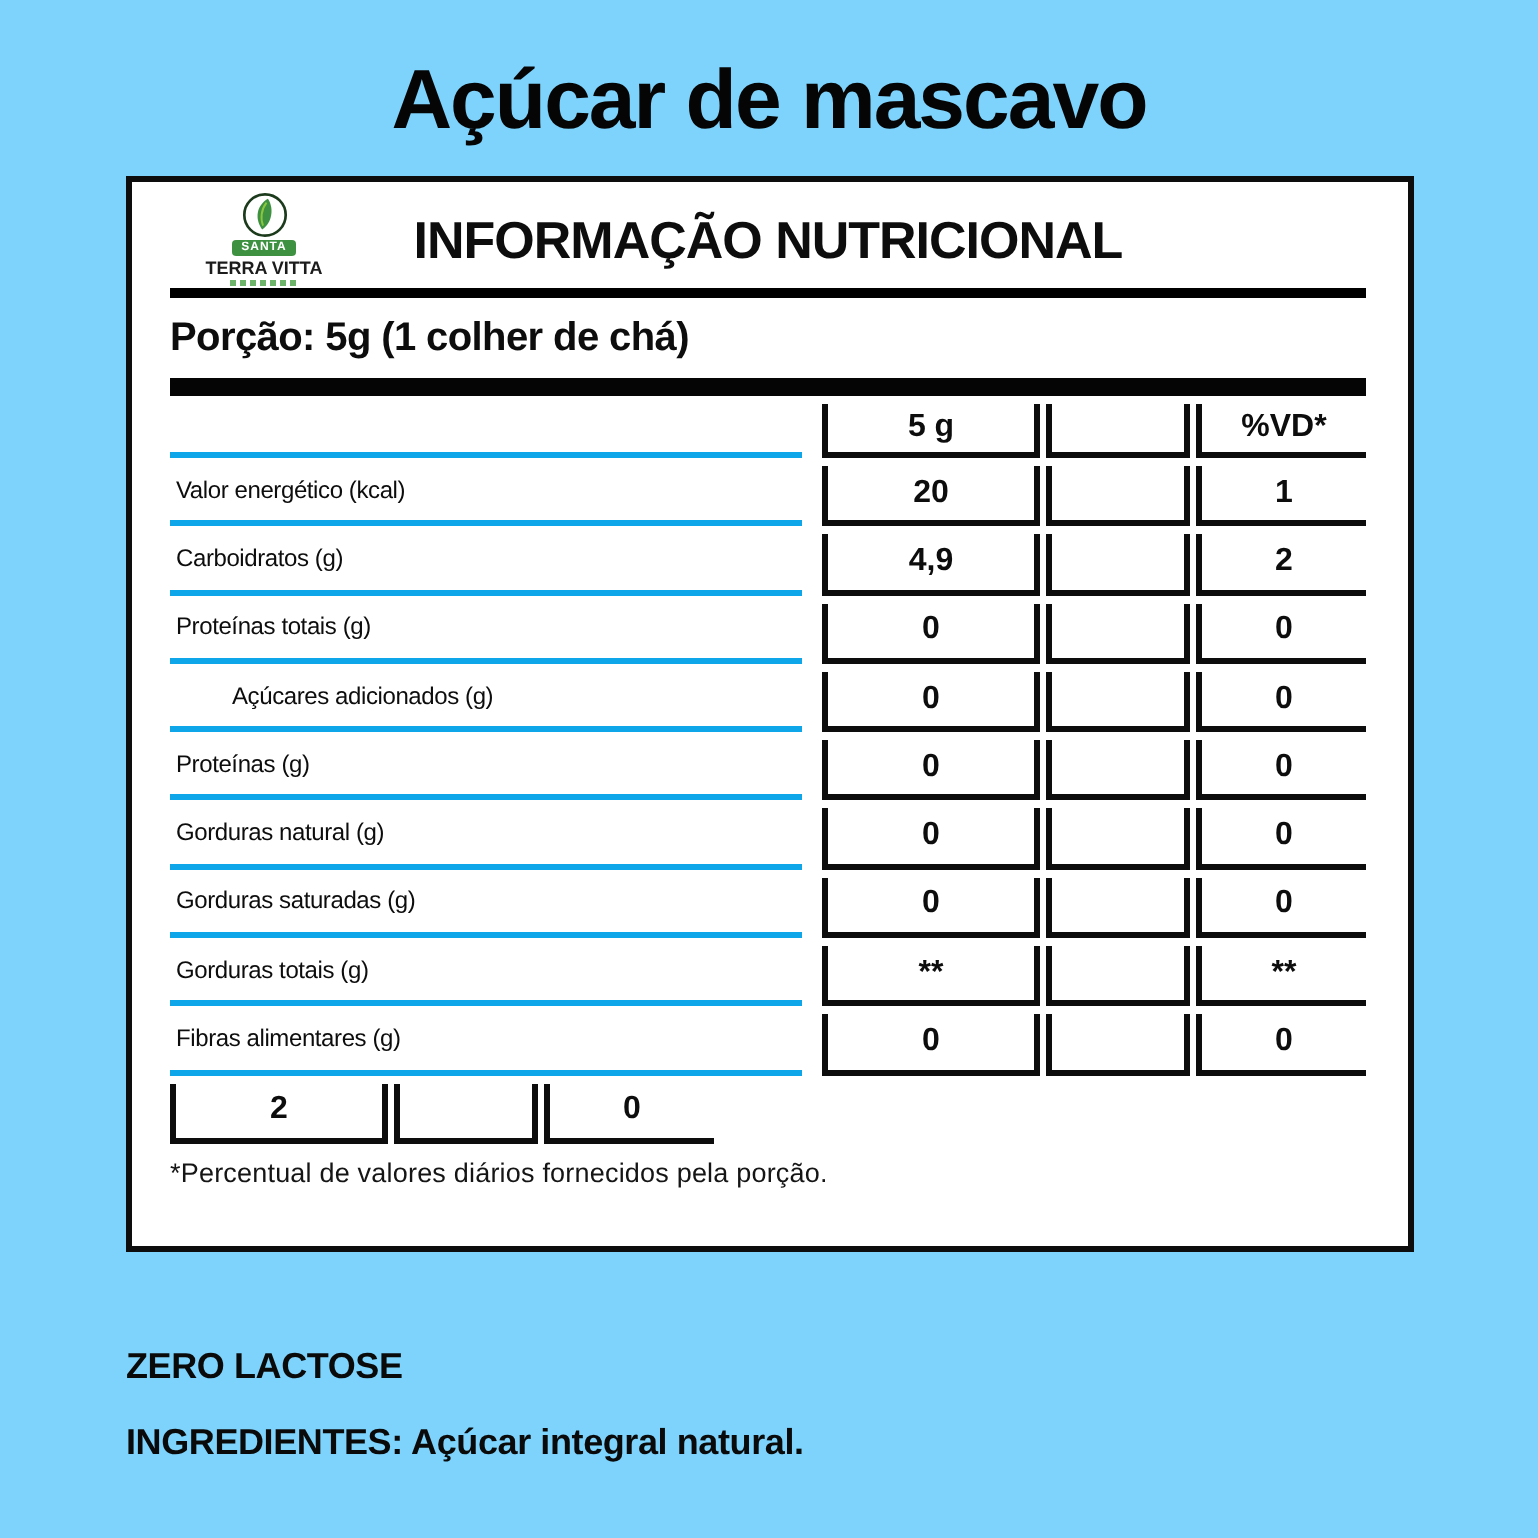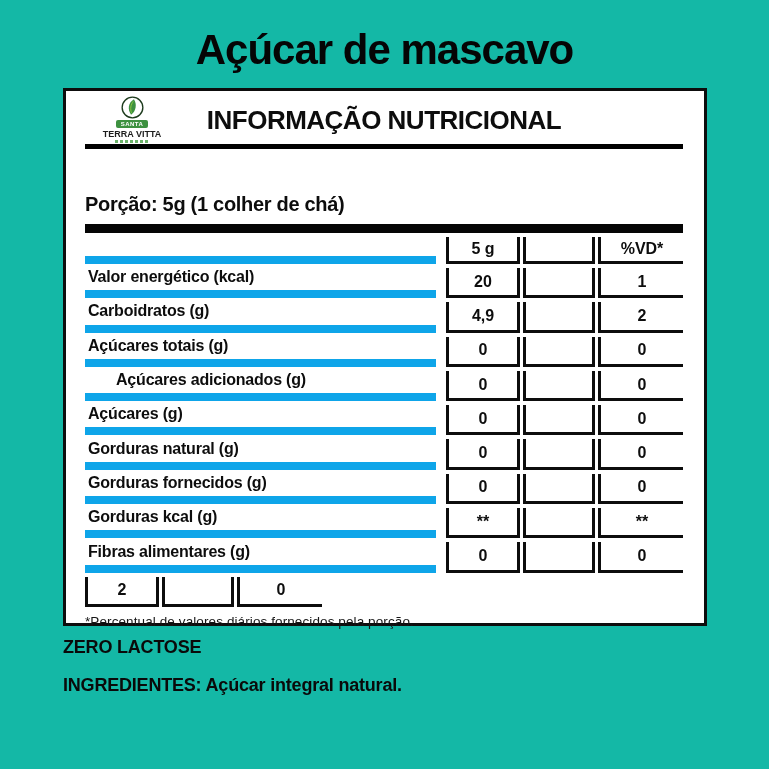--- a/index.html
+++ b/index.html
@@ -1,17 +1,17 @@
 <!DOCTYPE html>
 <html><head>
 <meta charset="utf-8">
 <style>
   html,body{margin:0;padding:0;background:#ffffff;}
   .page{
-    position:relative;width:769px;height:769px;background:#14b8a6;overflow:hidden;
+    position:relative;width:769px;height:769px;background:#7dd3fc;overflow:hidden;
     font-family:"Liberation Sans","DejaVu Sans",sans-serif;color:#0d0d0d;
   }
   .main-title{
     position:absolute;top:26px;left:0;width:769px;text-align:center;
     font-size:42px;font-weight:bold;letter-spacing:-1px;color:#050505;
   }
   .label-box{
     position:absolute;left:63px;top:88px;width:644px;height:538px;
     border:3px solid #0d0d0d;box-sizing:border-box;background:#fff;
   }
@@ -26,45 +26,45 @@
   .logo{position:absolute;left:17px;top:5px;width:60px;display:flex;flex-direction:column;align-items:center;}
   .logo-circle{width:23px;height:23px;}
   .logo-santa{
     margin-top:1px;background:#3d9140;color:#ffffff;font-size:6px;font-weight:bold;
     padding:1px 5px;border-radius:2px;letter-spacing:0.5px;line-height:6px;
   }
   .logo-terra{font-size:9px;font-weight:bold;color:#1c1c1c;letter-spacing:0px;margin-top:1px;white-space:nowrap;}
   .logo-tagline{margin-top:1px;width:34px;height:3px;
     background:repeating-linear-gradient(90deg,#6db36a 0 3px,#ffffff 3px 5px);}
   
-  .serving-row{height:40px;display:flex;align-items:center;font-size:20px;font-weight:bold;letter-spacing:-0.3px;margin-top:35px;}
+  .serving-row{height:40px;display:flex;align-items:center;font-size:20px;font-weight:bold;letter-spacing:-0.3px;}
   .thick-bar{height:9px;background:#050505;}
   
   .t-row{display:flex;align-items:stretch;}
   .t-row.header{height:31px;}
   .t-row.data{height:34.3px;}
   .t-lbl{
-    flex:1;margin-right:10px;border-bottom:8px solid #0ea5e9;
-    display:flex;align-items:center;font-size:16px;font-weight:bold;letter-spacing:-0.2px;padding-left:3px;
+    flex:1;margin-right:10px;border-bottom:3px solid #0ea5e9;
+    display:flex;align-items:center;font-size:12px;font-weight:normal;letter-spacing:-0.2px;padding-left:3px;
     box-sizing:border-box;
   }
   .t-lbl.indent{padding-left:31px;}
   .t-gap{width:3px;}
   .cellbox{
     box-sizing:border-box;align-self:flex-end;height:calc(100% - 4px);
     border-left:3px solid #0d0d0d;border-right:3px solid #0d0d0d;border-bottom:3px solid #0d0d0d;
     display:flex;align-items:center;justify-content:center;
     font-size:16px;font-weight:bold;
   }
-  .col-amt{width:74px;}
+  .col-amt{width:109px;}
   .col-mid{width:72px;}
   .col-vd{width:85px;border-right:none;}
   .footnote{margin-top:7px;font-size:13.5px;font-weight:normal;color:#151515;letter-spacing:0.1px;}
   
-  .notes{position:absolute;left:63px;top:637px;}
+  .notes{position:absolute;left:63px;top:673px;}
   .note-line{font-size:18px;font-weight:bold;letter-spacing:-0.2px;margin-bottom:17px;color:#0a0a0a;}
 </style>
 </head>
 <body>
 
 <div class="page">
 
   <div class="main-title">Açúcar de mascavo</div>
 
   <div class="label-box">
@@ -109,66 +109,66 @@
       <div class="t-row data">
         <div class="t-lbl">Carboidratos (g)</div>
         <div class="cellbox col-amt">4,9</div>
         <div class="t-gap"></div>
         <div class="cellbox col-mid"></div>
         <div class="t-gap"></div>
         <div class="cellbox col-vd">2</div>
       </div>
 
       <div class="t-row data">
-        <div class="t-lbl">Açúcares totais (g)</div>
+        <div class="t-lbl">Proteínas totais (g)</div>
         <div class="cellbox col-amt">0</div>
         <div class="t-gap"></div>
         <div class="cellbox col-mid"></div>
         <div class="t-gap"></div>
         <div class="cellbox col-vd">0</div>
       </div>
 
       <div class="t-row data">
         <div class="t-lbl indent">Açúcares adicionados (g)</div>
         <div class="cellbox col-amt">0</div>
         <div class="t-gap"></div>
         <div class="cellbox col-mid"></div>
         <div class="t-gap"></div>
         <div class="cellbox col-vd">0</div>
       </div>
 
       <div class="t-row data">
-        <div class="t-lbl">Açúcares (g)</div>
+        <div class="t-lbl">Proteínas (g)</div>
         <div class="cellbox col-amt">0</div>
         <div class="t-gap"></div>
         <div class="cellbox col-mid"></div>
         <div class="t-gap"></div>
         <div class="cellbox col-vd">0</div>
       </div>
 
       <div class="t-row data">
         <div class="t-lbl">Gorduras natural (g)</div>
         <div class="cellbox col-amt">0</div>
         <div class="t-gap"></div>
         <div class="cellbox col-mid"></div>
         <div class="t-gap"></div>
         <div class="cellbox col-vd">0</div>
       </div>
 
       <div class="t-row data">
-        <div class="t-lbl">Gorduras fornecidos (g)</div>
-        <div class="cellbox col-amt">0</div>
-        <div class="t-gap"></div>
-        <div class="cellbox col-mid"></div>
-        <div class="t-gap"></div>
-        <div class="cellbox col-vd">0</div>
-      </div>
-
-      <div class="t-row data">
-        <div class="t-lbl">Gorduras kcal (g)</div>
+        <div class="t-lbl">Gorduras saturadas (g)</div>
+        <div class="cellbox col-amt">0</div>
+        <div class="t-gap"></div>
+        <div class="cellbox col-mid"></div>
+        <div class="t-gap"></div>
+        <div class="cellbox col-vd">0</div>
+      </div>
+
+      <div class="t-row data">
+        <div class="t-lbl">Gorduras totais (g)</div>
         <div class="cellbox col-amt">**</div>
         <div class="t-gap"></div>
         <div class="cellbox col-mid"></div>
         <div class="t-gap"></div>
         <div class="cellbox col-vd">**</div>
       </div>
 
       <div class="t-row data">
         <div class="t-lbl">Fibras alimentares (g)</div>
         <div class="cellbox col-amt">0</div>

